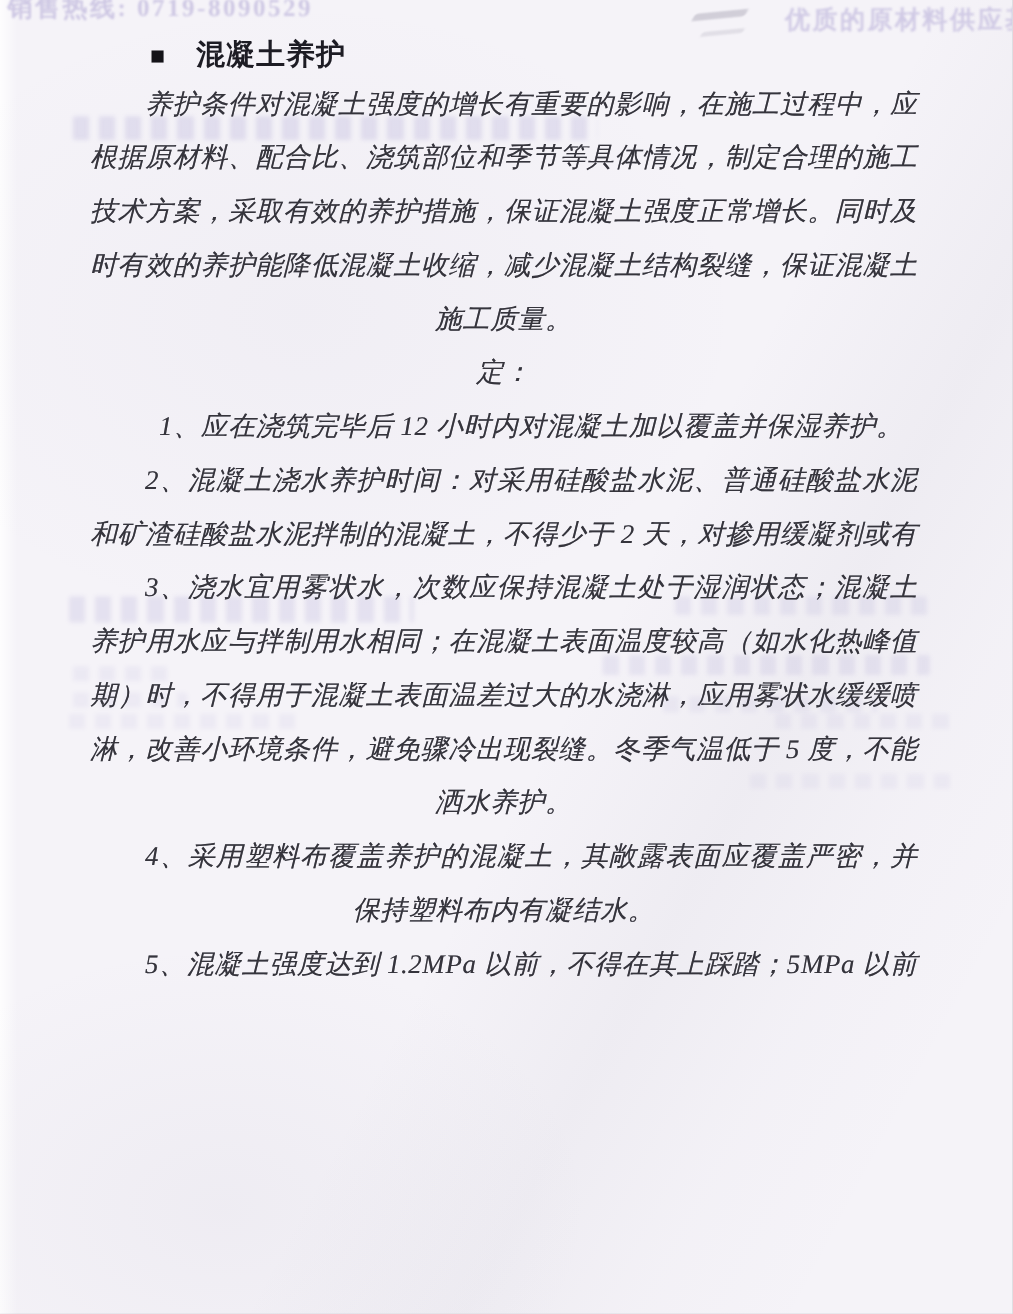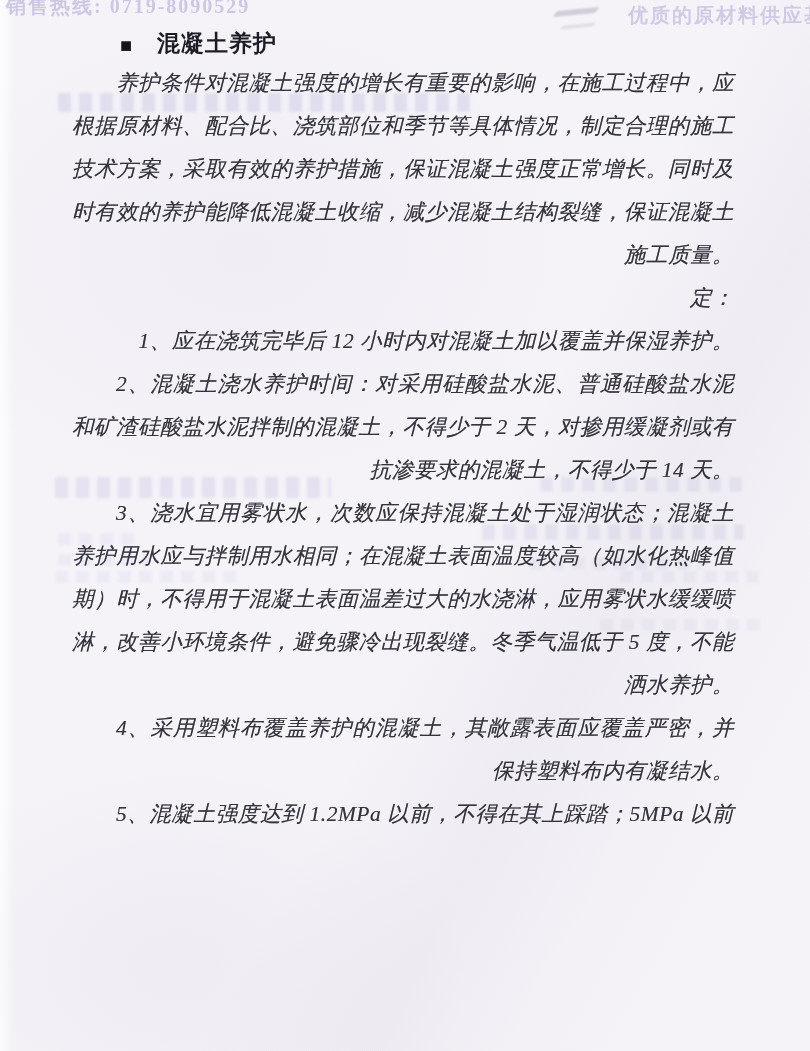--- a/index.html
+++ b/index.html
@@ -73,21 +73,21 @@
     left: 72px;
     top: 62px;
     width: 662px;
     font-style: italic;
   }
   .ln {
     height: 43px;
     line-height: 43px;
     font-size: 21.5px;
     letter-spacing: 0.5px;
-    text-align: right;
+    text-align: center;
     text-shadow: 0 0 0.5px rgba(55,54,66,0.55);
     white-space: nowrap;
   }
   .ln.j {            
     white-space: normal;
     text-align: justify;
     text-align-last: justify;
   }
   .ln.ind { text-indent: 44px; }
 </style>
@@ -121,21 +121,20 @@
   <div class="doc-body">
     <div class="ln ind j">养护条件对混凝土强度的增长有重要的影响，在施工过程中，应</div>
     <div class="ln j">根据原材料、配合比、浇筑部位和季节等具体情况，制定合理的施工</div>
     <div class="ln j">技术方案，采取有效的养护措施，保证混凝土强度正常增长。同时及</div>
     <div class="ln j">时有效的养护能降低混凝土收缩，减少混凝土结构裂缝，保证混凝土</div>
     <div class="ln">施工质量。</div>
     <div class="ln">定：</div>
     <div class="ln ind">1、应在浇筑完毕后 12 小时内对混凝土加以覆盖并保湿养护。</div>
     <div class="ln ind j">2、混凝土浇水养护时间：对采用硅酸盐水泥、普通硅酸盐水泥</div>
     <div class="ln j">和矿渣硅酸盐水泥拌制的混凝土，不得少于 2 天，对掺用缓凝剂或有</div>
-    <div class="ln">抗渗要求的混凝土，不得少于 14 天。</div>
     <div class="ln ind j">3、浇水宜用雾状水，次数应保持混凝土处于湿润状态；混凝土</div>
     <div class="ln j">养护用水应与拌制用水相同；在混凝土表面温度较高（如水化热峰值</div>
     <div class="ln j">期）时，不得用于混凝土表面温差过大的水浇淋，应用雾状水缓缓喷</div>
     <div class="ln j">淋，改善小环境条件，避免骤冷出现裂缝。冬季气温低于 5 度，不能</div>
     <div class="ln">洒水养护。</div>
     <div class="ln ind j">4、采用塑料布覆盖养护的混凝土，其敞露表面应覆盖严密，并</div>
     <div class="ln">保持塑料布内有凝结水。</div>
     <div class="ln ind j">5、混凝土强度达到 1.2MPa 以前，不得在其上踩踏；5MPa 以前</div>
   </div>
 

